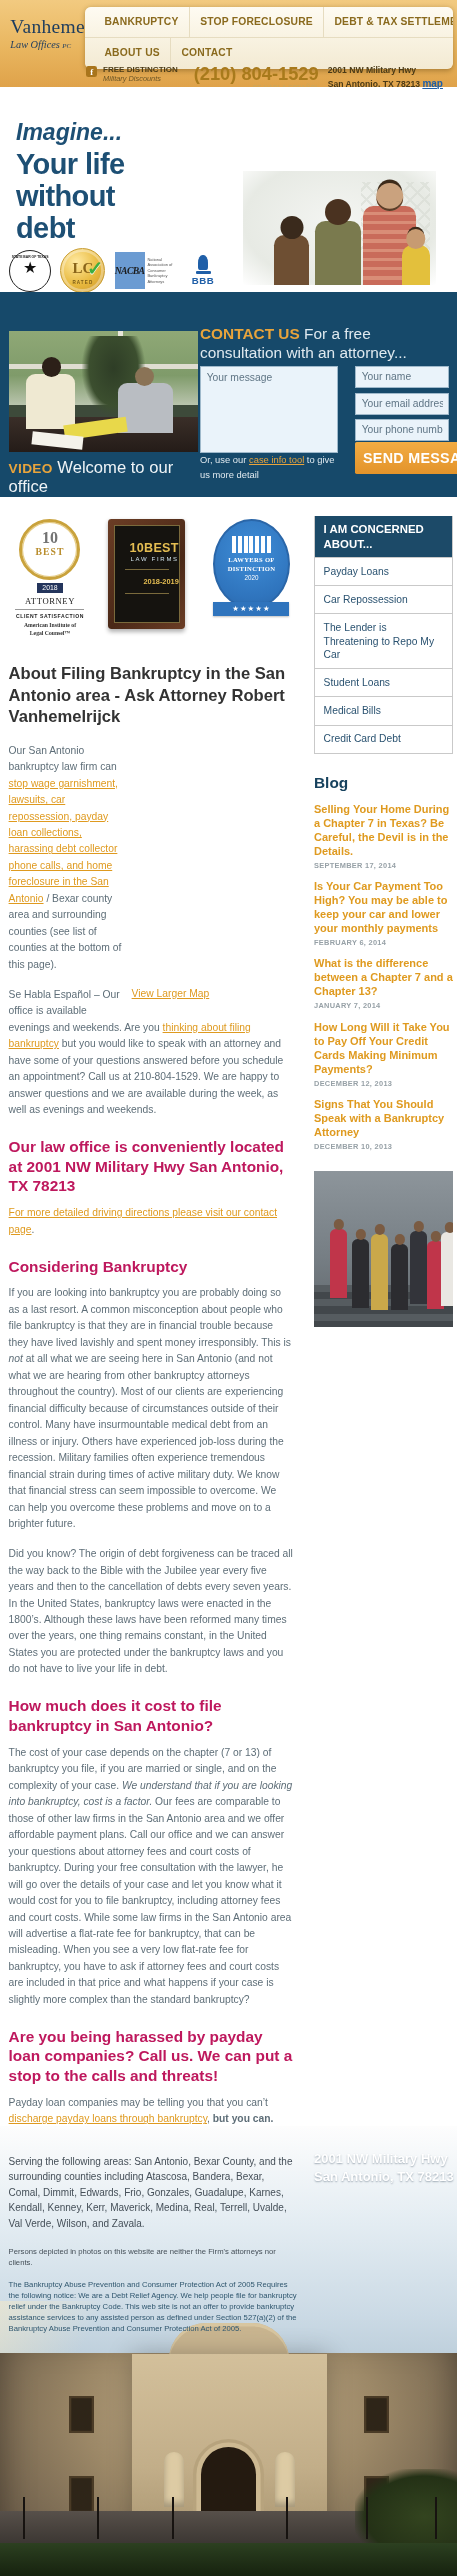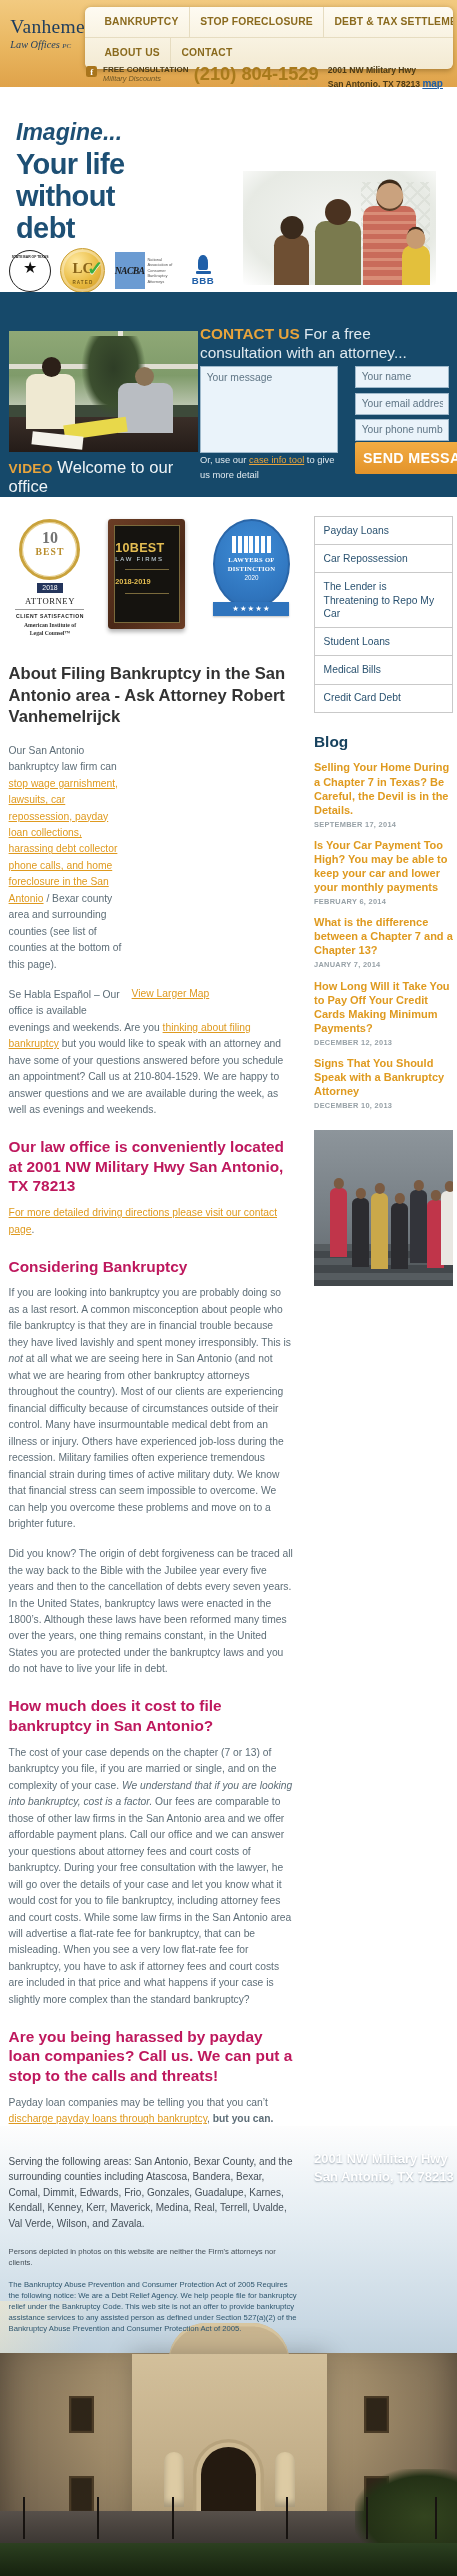--- a/index.html
+++ b/index.html
@@ -93,21 +93,21 @@
   .awards{display:flex;gap:24px;align-items:flex-start;margin:22px 0 4.6px 6.9px;}
   .aw1{width:69px;text-align:center;}
   .aw1 .ring{width:55px;height:55px;margin:0 auto;border-radius:50%;border:3.4px solid #c9a23c;box-shadow:inset 0 0 0 1.1px #e7cd86;position:relative;}
   .aw1 .ten{font-family:"Liberation Serif",serif;font-size:16px;font-weight:bold;color:#737373;line-height:1;margin-top:8px;}
   .aw1 .best{font-family:"Liberation Serif",serif;font-size:9.7px;font-weight:bold;color:#b98d2c;letter-spacing:1.1px;}
   .aw1 .year{display:inline-block;background:#24355c;color:#fff;font-size:6.9px;padding:1.1px 5.7px;margin-top:3.4px;}
   .aw1 .att{font-family:"Liberation Serif",serif;font-size:8.6px;color:#222;letter-spacing:0.6px;margin-top:3.4px;}
   .aw1 .cs{font-size:5.1px;font-weight:bold;color:#222;letter-spacing:0.6px;border-top:0.6px solid #999;margin-top:2.9px;padding-top:2.9px;}
   .aw1 .inst{font-family:"Liberation Serif",serif;font-size:5.7px;font-weight:bold;color:#333;margin-top:3.4px;line-height:1.3;}
   .aw2{width:77px;height:110px;background:linear-gradient(135deg,#6b3d25,#4a2817 60%,#6b3d25);border-radius:3.4px;padding:5.7px;box-sizing:border-box;box-shadow:0 2.3px 4.6px rgba(0,0,0,.3);}
-  .aw2-in{width:100%;height:100%;background:#15130f;border:0.6px solid #7a6a3c;box-sizing:border-box;text-align:left;color:#d7b24a;}
+  .aw2-in{width:100%;height:100%;background:#15130f;border:0.6px solid #7a6a3c;box-sizing:border-box;text-align:right;color:#d7b24a;}
   .aw2 .t1{font-size:12.6px;font-weight:bold;letter-spacing:0.3px;margin-top:15px;color:#e4bd52;}
   .aw2 .t2{font-size:6px;letter-spacing:1.7px;margin-top:1.7px;color:#cfe0ea;}
   .aw2 .bar{width:70%;height:0.6px;background:#7a6a3c;margin:6.9px auto;}
   .aw2 .t3{font-size:7.4px;font-weight:bold;color:#e4bd52;}
   .aw3{width:84px;text-align:center;position:relative;}
   .aw3 .oval{width:73px;height:86px;margin:0 auto;background:radial-gradient(circle at 50% 35%,#3f8ed8,#2f74bd 70%,#2a66a8);border-radius:50%;border:2.3px solid #2a66a8;color:#fff;position:relative;}
   .aw3 .cols{display:flex;gap:1.7px;justify-content:center;padding-top:15px;}
   .aw3 .col{width:4px;height:17px;background:#fff;}
   .aw3 .lod{font-family:"Liberation Serif",serif;font-size:6.6px;font-weight:bold;line-height:1.25;margin-top:3.4px;letter-spacing:0.3px;}
   .aw3 .yr{font-size:6.3px;margin-top:1.1px;}
@@ -186,21 +186,21 @@
         <a>DEBT &amp; TAX SETTLEMENT</a>
       </div>
       <div class="nav-row">
         <a>ABOUT US</a>
         <a>CONTACT</a>
       </div>
     </nav>
     <div class="cbar">
       <span class="fb">f</span>
       <div class="fc">
-        <div class="fc-main">FREE CONSULTATION</div>
+        <div class="fc-main">FREE DISTINCTION</div>
         <div class="fc-sub">Military Discounts</div>
       </div>
       <div class="ph">
         <div class="phnum">(210) 804-1529</div>
         <div class="habla">SE HABLA ESPAÑOL</div>
       </div>
       <div class="addr">
         <div>2001 NW Military Hwy</div>
         <div><span>San Antonio, TX 78213</span> <a class="maplnk">map</a></div>
       </div>
@@ -334,20 +334,21 @@
     <h2 class="h2">What is the cost for a bankruptcy consultation with Attorney J. Robert Vanhemelrijck?</h2>
     <p class="body-p"><span>There is no charge for a consultation with a lawyer. Consultations are free. When you meet with Attorney Vanhemelrijck, he will answer your questions, let you know all of your debt relief options and go over fees and payment options with you.</span></p>
 
     <h2 class="h2">I am in the military can I file for bankruptcy?</h2>
     <p class="body-p"><span>Yes. Our law firm frequently represents military personnel and those with security clearance. Please see our page </span><span class="lnk">about filing bankruptcy if you are in the military</span><span>. Also, feel free to call our office or email us with questions.</span></p>
 
   </main>
 
   <aside class="sidebar">
     <div class="concern">
+      <div class="concern-h">I AM CONCERNED ABOUT...</div>
       <div class="concern-item">Payday Loans</div>
       <div class="concern-item">Car Repossession</div>
       <div class="concern-item">The Lender is Threatening to Repo My Car</div>
       <div class="concern-item">Student Loans</div>
       <div class="concern-item">Medical Bills</div>
       <div class="concern-item">Credit Card Debt</div>
     </div>
 
     <h3 class="blog-h">Blog</h3>
     <div class="post">

